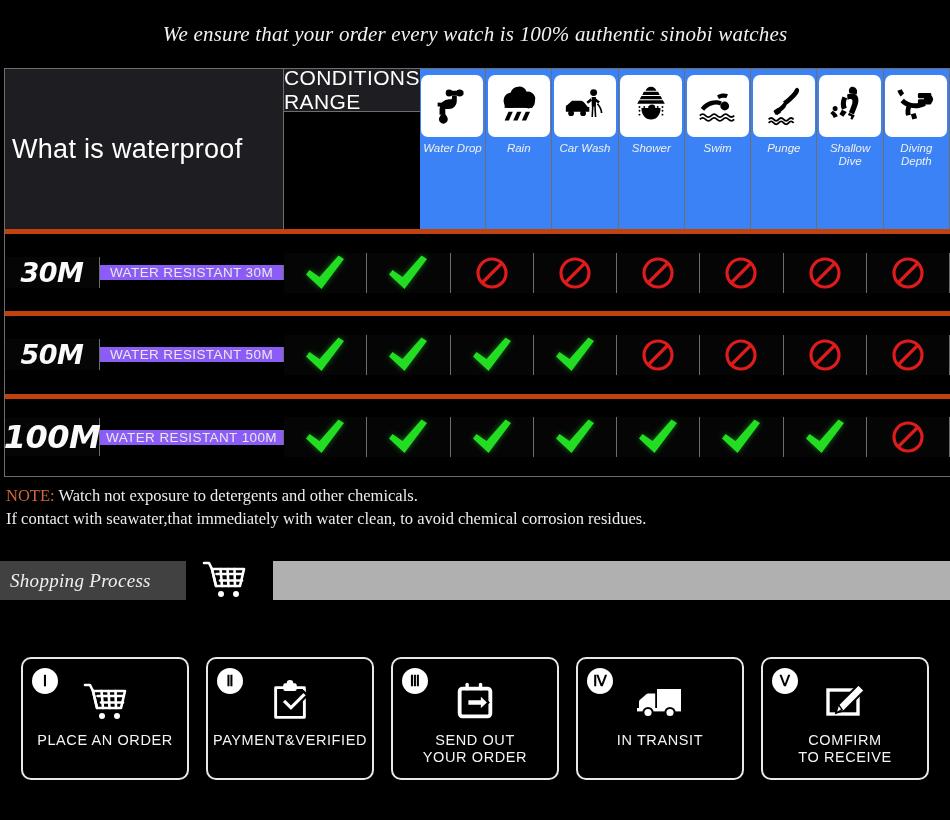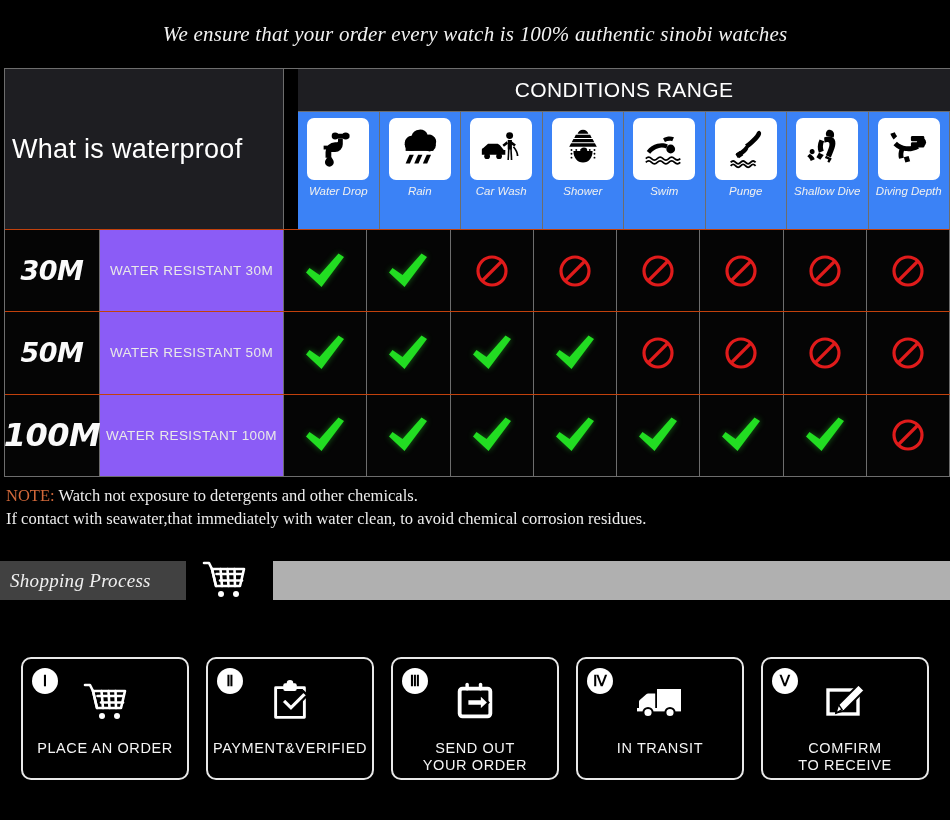--- a/index.html
+++ b/index.html
@@ -59,22 +59,20 @@
   }
   .wp-title-cell span {
     font-size: 27px;
     font-weight: 400;
     color: #fff;
     letter-spacing: .3px;
   }
   .wp-head-right {
     flex: 1;
     display: flex;
-    flex-direction: column;
-    margin-left: 14px;
   }
   .cond-range {
     height: 43px;
     flex: 0 0 43px;
     background: #1e1e22;
     border-bottom: 1px solid #6d6d6d;
     display: flex;
     align-items: center;
     justify-content: center;
     font-size: 21px;
@@ -112,21 +110,22 @@
     line-height: 13px;
     text-align: center;
     color: #f0f0f0;
     padding: 0 2px;
   }
 
   
   .wp-row {
     display: flex;
     flex: 1 1 0;
-    border-top: 1px solid #c2410c;
+    border-top: 5px solid #c2410c;
+    align-items: center;
   }
   .depth-cell {
     width: 95px;
     flex: 0 0 95px;
     border-right: 1px solid #6d6d6d;
     display: flex;
     align-items: center;
     justify-content: center;
     background: #050505;
   }
@@ -265,21 +264,21 @@
     line-height: 1;
   }
   .step-icon {
     margin-top: 17px;
     height: 52px;
     display: flex;
     align-items: center;
     justify-content: center;
   }
   .step-label {
-    margin-top: 12px;
+    margin-top: 4px;
     font-size: 14.5px;
     letter-spacing: .6px;
     text-align: center;
     line-height: 17px;
     color: #f4f4f4;
     white-space: pre-line;
   }
 </style>
 </head>
 <body>

